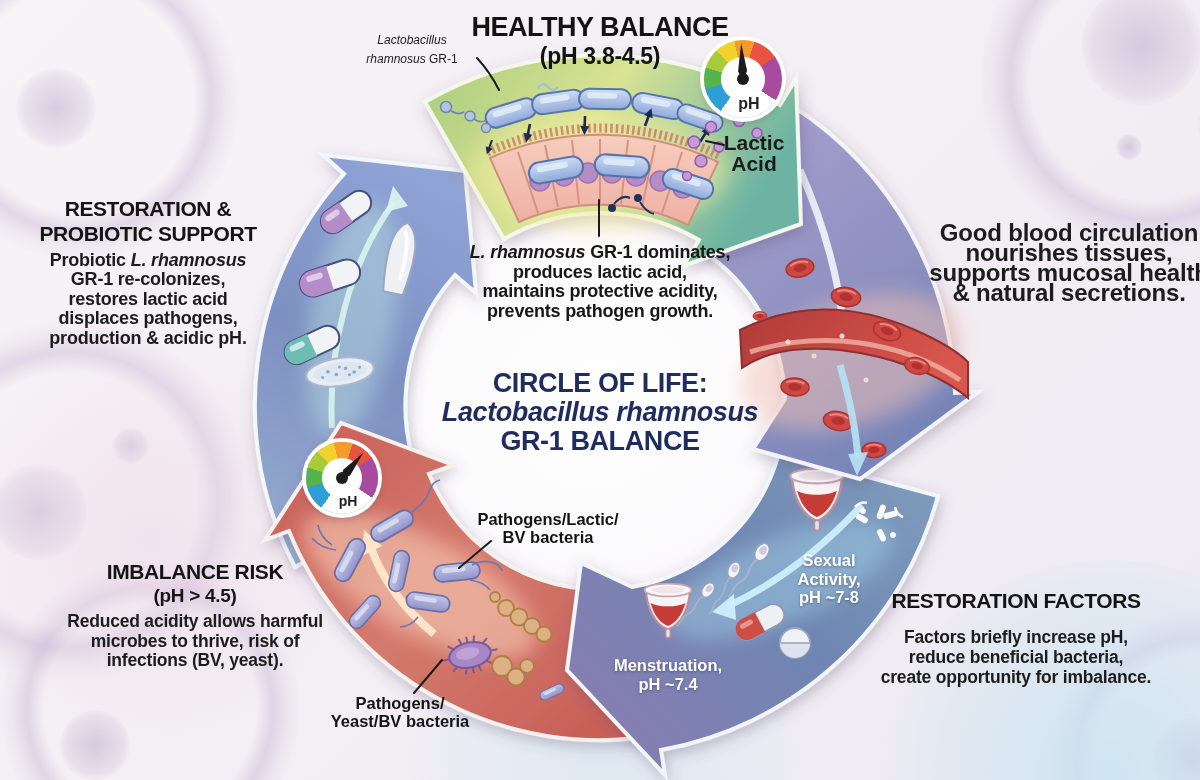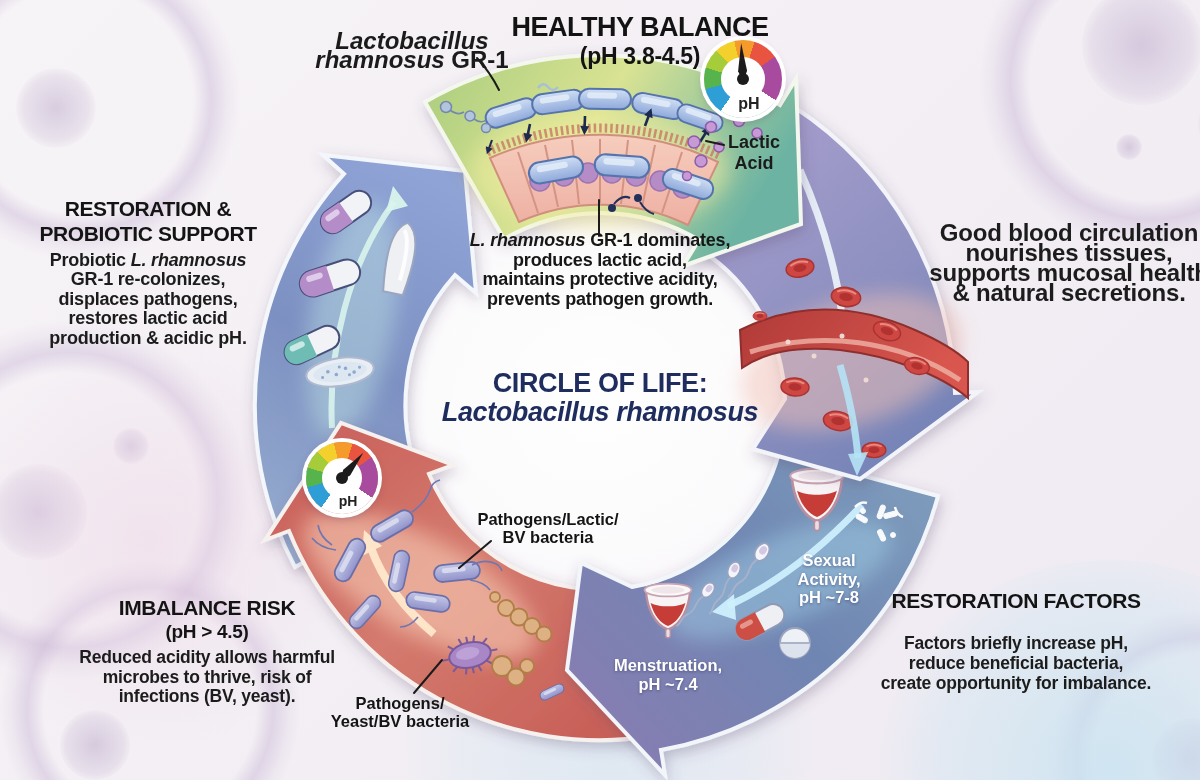--- a/index.html
+++ b/index.html
@@ -15,22 +15,22 @@
   .center-glow{position:absolute;left:600px;top:402px;width:610px;height:560px;transform:translate(-50%,-50%);z-index:1;border-radius:50%;
     background:radial-gradient(closest-side, rgba(255,255,255,0.97) 0%, rgba(255,255,255,0.75) 55%, rgba(255,255,255,0) 100%);}
   svg.diagram{position:absolute;left:0;top:0;z-index:2;}
   .txt{position:absolute;z-index:3;text-align:center;white-space:nowrap;transform:translateX(-50%);}
   .it{font-style:italic;}
   .h1line{font-weight:700;font-size:27px;letter-spacing:-0.5px;color:#131313;}
   .h2line{font-weight:700;font-size:23px;letter-spacing:-0.3px;color:#131313;}
   .sec-title{font-weight:700;font-size:21px;letter-spacing:-0.4px;line-height:25px;color:#141414;}
   .sec-sub{font-weight:700;font-size:19px;letter-spacing:-0.3px;line-height:24px;color:#141414;}
   .sec-body{font-weight:600;font-size:24px;letter-spacing:-0.2px;line-height:20px;color:#1c1c1c;margin-top:9px;}
-  .bacteria-label{font-size:24px;font-weight:700;line-height:19px;color:#1b1b1b;}
-  .lactic-label{font-size:18px;font-weight:600;line-height:21px;color:#1b1b1b;}
+  .bacteria-label{font-size:12px;font-weight:400;line-height:19px;color:#1b1b1b;}
+  .lactic-label{font-size:21px;font-weight:600;line-height:21px;color:#1b1b1b;}
   .center-desc{font-size:18px;font-weight:600;line-height:19.5px;color:#171717;letter-spacing:-0.2px;}
   .center-title{font-size:27px;font-weight:700;line-height:29px;color:#1e2c5e;letter-spacing:-0.4px;}
   .arrow-label-white{color:#ffffff;font-weight:700;font-size:16.5px;line-height:18.5px;text-shadow:0 1px 3px rgba(30,30,80,0.45);}
   .arrow-label-dark{color:#141414;font-weight:600;font-size:16.5px;line-height:18px;}
   .ph{position:absolute;z-index:4;border-radius:50%;
     background:conic-gradient(from 215deg,#2e9fd6 0deg 40deg,#57b44c 40deg 72deg,#a6cd39 72deg 102deg,#f3d02b 102deg 132deg,#f59b2c 132deg 162deg,#e8543f 162deg 200deg,#a84a9e 200deg 268deg,#ffffff 268deg 360deg);
     box-shadow:0 0 0 4px #ffffff, 0 4px 10px rgba(70,50,90,0.35);}
   .ph-inner{position:absolute;inset:22%;background:#ffffff;border-radius:50%;}
   .ph-needle{position:absolute;left:50%;bottom:50%;width:10px;height:46%;background:#1c1c1c;transform-origin:50% 100%;
     clip-path:polygon(50% 0,95% 78%,62% 100%,38% 100%,5% 78%);}
@@ -386,85 +386,86 @@
 
     <g stroke="#1b1b1b" stroke-width="2" fill="none" stroke-linecap="round">
       <path d="M 477 58 Q 490 72 499 90"></path>
       <path d="M 706 141 L 724 145"></path>
       <path d="M 599 200 L 599 236"></path>
       <path d="M 491 541 L 459 568"></path>
       <path d="M 414 693 L 442 660"></path>
     </g>
   </svg>
 
-  <div class="txt" style="left:600px;top:12px;margin-left:40px;">
+  <div class="txt" style="left:600px;top:12px;">
     <div class="h1line">HEALTHY BALANCE</div>
     <div class="h2line">(pH 3.8-4.5)</div>
   </div>
 
   <div class="txt bacteria-label" style="left:412px;top:31px;">
     <div><span class="it">Lactobacillus</span></div>
     <div><span class="it">rhamnosus</span><span> GR-1</span></div>
   </div>
 
   <div class="txt lactic-label" style="left:754px;top:132px;">
     <div>Lactic</div>
     <div>Acid</div>
   </div>
 
-  <div class="txt center-desc" style="left:600px;top:231px;text-align:center;">
+  <div class="txt center-desc" style="left:600px;top:243px;text-align:center;">
     <div><span class="it">L. rhamnosus</span><span> GR-1 dominates,</span></div>
     <div>produces lactic acid,</div>
     <div>maintains protective acidity,</div>
     <div>prevents pathogen growth.</div>
   </div>
 
   <div class="txt center-title" style="left:600px;top:369px;">
     <div>CIRCLE OF LIFE:</div>
     <div class="it">Lactobacillus rhamnosus</div>
+    <div>GR-1 BALANCE</div>
   </div>
 
   <div class="txt" style="left:1069px;top:214px;">
     <div class="sec-body">
       <div>Good blood circulation</div>
       <div>nourishes tissues,</div>
       <div>supports mucosal health</div>
       <div>&amp; natural secretions.</div>
     </div>
   </div>
 
   <div class="txt" style="left:1016px;top:588px;">
     <div class="sec-title">RESTORATION FACTORS</div>
-    <div class="sec-body" style="margin-top:20px;font-size:17.5px;">
+    <div class="sec-body" style="margin-top:14px;font-size:17.5px;">
       <div>Factors briefly increase pH,</div>
       <div>reduce beneficial bacteria,</div>
       <div>create opportunity for imbalance.</div>
     </div>
   </div>
 
-  <div class="txt" style="left:195px;top:595px;margin-left:12px;">
+  <div class="txt" style="left:195px;top:559px;">
     <div class="sec-title">IMBALANCE RISK</div>
     <div class="sec-sub">(pH &gt; 4.5)</div>
     <div class="sec-body" style="margin-top:4px;font-size:17.5px;line-height:19.5px;">
       <div>Reduced acidity allows harmful</div>
       <div>microbes to thrive, risk of</div>
       <div>infections (BV, yeast).</div>
     </div>
   </div>
 
   <div class="txt" style="left:148px;top:196px;">
     <div class="sec-title">
       <div>RESTORATION &amp;</div>
       <div>PROBIOTIC SUPPORT</div>
     </div>
     <div class="sec-body" style="margin-top:5px;font-size:18px;line-height:19.4px;">
       <div><span>Probiotic </span><span class="it">L. rhamnosus</span></div>
       <div>GR-1 re-colonizes,</div>
+      <div>restores lactic acid</div>
       <div>displaces pathogens,</div>
-      <div>restores lactic acid</div>
       <div>production &amp; acidic pH.</div>
     </div>
   </div>
 
   <div class="txt arrow-label-white" style="left:829px;top:551px;">
     <div>Sexual</div>
     <div>Activity,</div>
     <div>pH ~7-8</div>
   </div>
 

